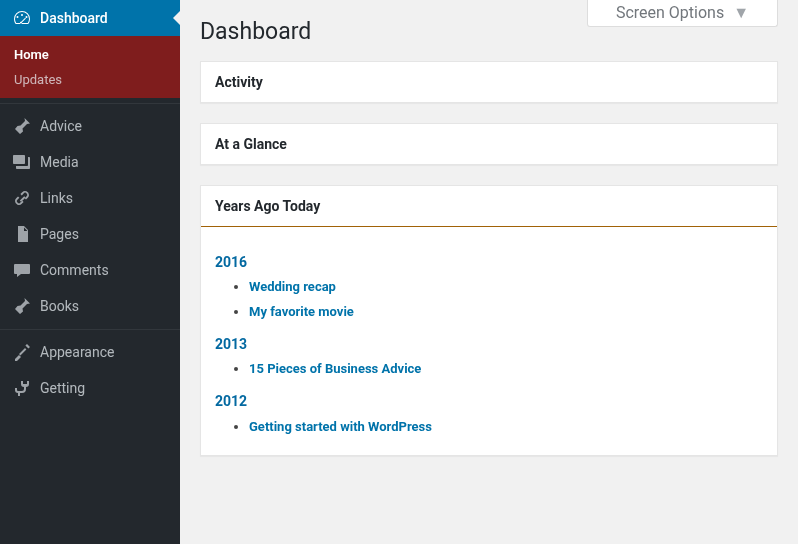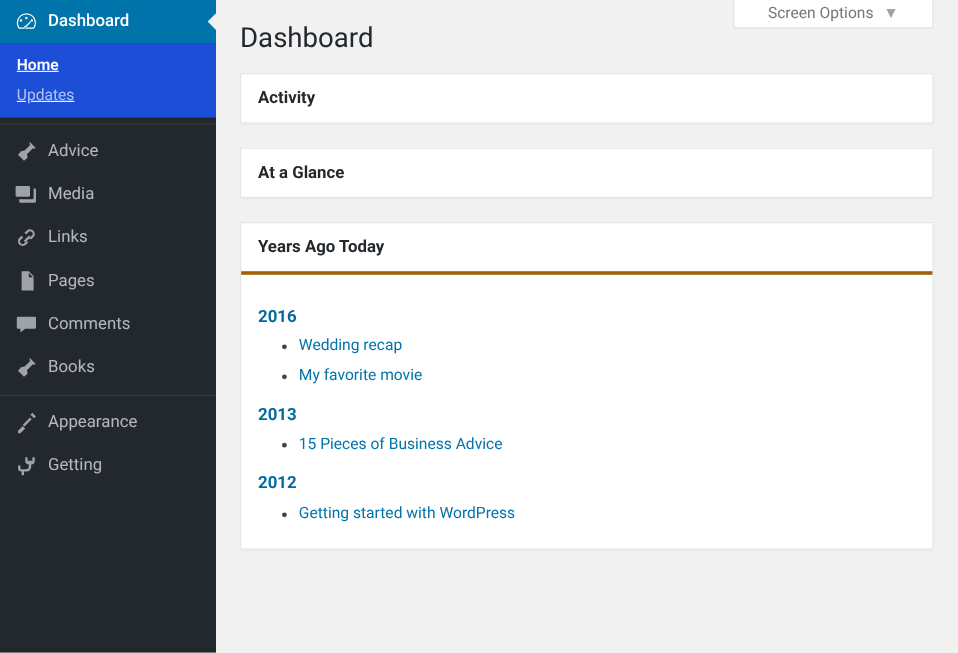--- a/index.html
+++ b/index.html
@@ -50,23 +50,22 @@
     position: absolute;
     right: -1px;
     top: 50%;
     transform: translateY(-50%);
     width: 0; height: 0;
     border-top: 8px solid transparent;
     border-bottom: 8px solid transparent;
     border-right: 8px solid #f1f1f1;
   }
   .submenu {
-    background: #1d4ed8;
+    background: #7f1d1d;
     padding: 6px 0;
-    text-decoration: underline;
   }
   .submenu-item {
     padding: 5px 12px 5px 14px;
     font-size: 13px;
     color: rgba(240,245,250,.7);
   }
   .submenu-item.current { color: #fff; font-weight: 600; }
   .separator { height: 5px; margin: 5px 0 0; border-top: 1px solid #32373c; }
   .content {
     flex: 1;
@@ -74,21 +73,21 @@
     position: relative;
     overflow: hidden;
   }
   .screen-options {
     position: absolute;
     right: 20px;
     top: 0;
     border: 1px solid #ddd;
     background: #fff;
     padding: 3px 28px 4px;
-    font-size: 13px;
+    font-size: 16px;
     color: #72777c;
     cursor: pointer;
     border-top: none;
     border-radius: 0 0 3px 3px;
   }
   .screen-options .arrow { margin-left: 5px; color: #a0a5aa; }
   h1.page-title {
     font-size: 23px;
     font-weight: 400;
     padding: 18px 0 16px;
@@ -97,28 +96,28 @@
   .postbox {
     background: #fff;
     border: 1px solid #e5e5e5;
     box-shadow: 0 1px 1px rgba(0,0,0,.04);
     margin-bottom: 20px;
   }
   .postbox h2 {
     font-size: 14px;
     padding: 12px 14px;
     font-weight: 700;
-    border-bottom: 3px solid #a16207;
+    border-bottom: 1px solid #a16207;
   }
   .postbox.collapsed h2 { border-bottom: none; border-radius: 12px; }
   .inside { padding: 12px 14px 14px; font-size: 13px; line-height: 1.6; color: #444; }
   .year-head { font-weight: 700; font-size: 14px; margin-top: 10px; margin-bottom: 4px; color: #0369a1; }
   .year-head.first { margin-top: 12px; }
   ul.posts { list-style: disc; margin-left: 34px; }
-  ul.posts li { margin: 4px 0; }
+  ul.posts li { margin: 4px 0; font-weight: bold; }
   ul.posts li a { color: #0073aa; text-decoration: none; }
   .intro b { font-weight: 700; color: #23282d; }
   svg { width: 20px; height: 20px; }
 </style>
 </head>
 <body>
 
 <nav class="sidebar">
   <div class="menu-item current">
     <span class="icon">

